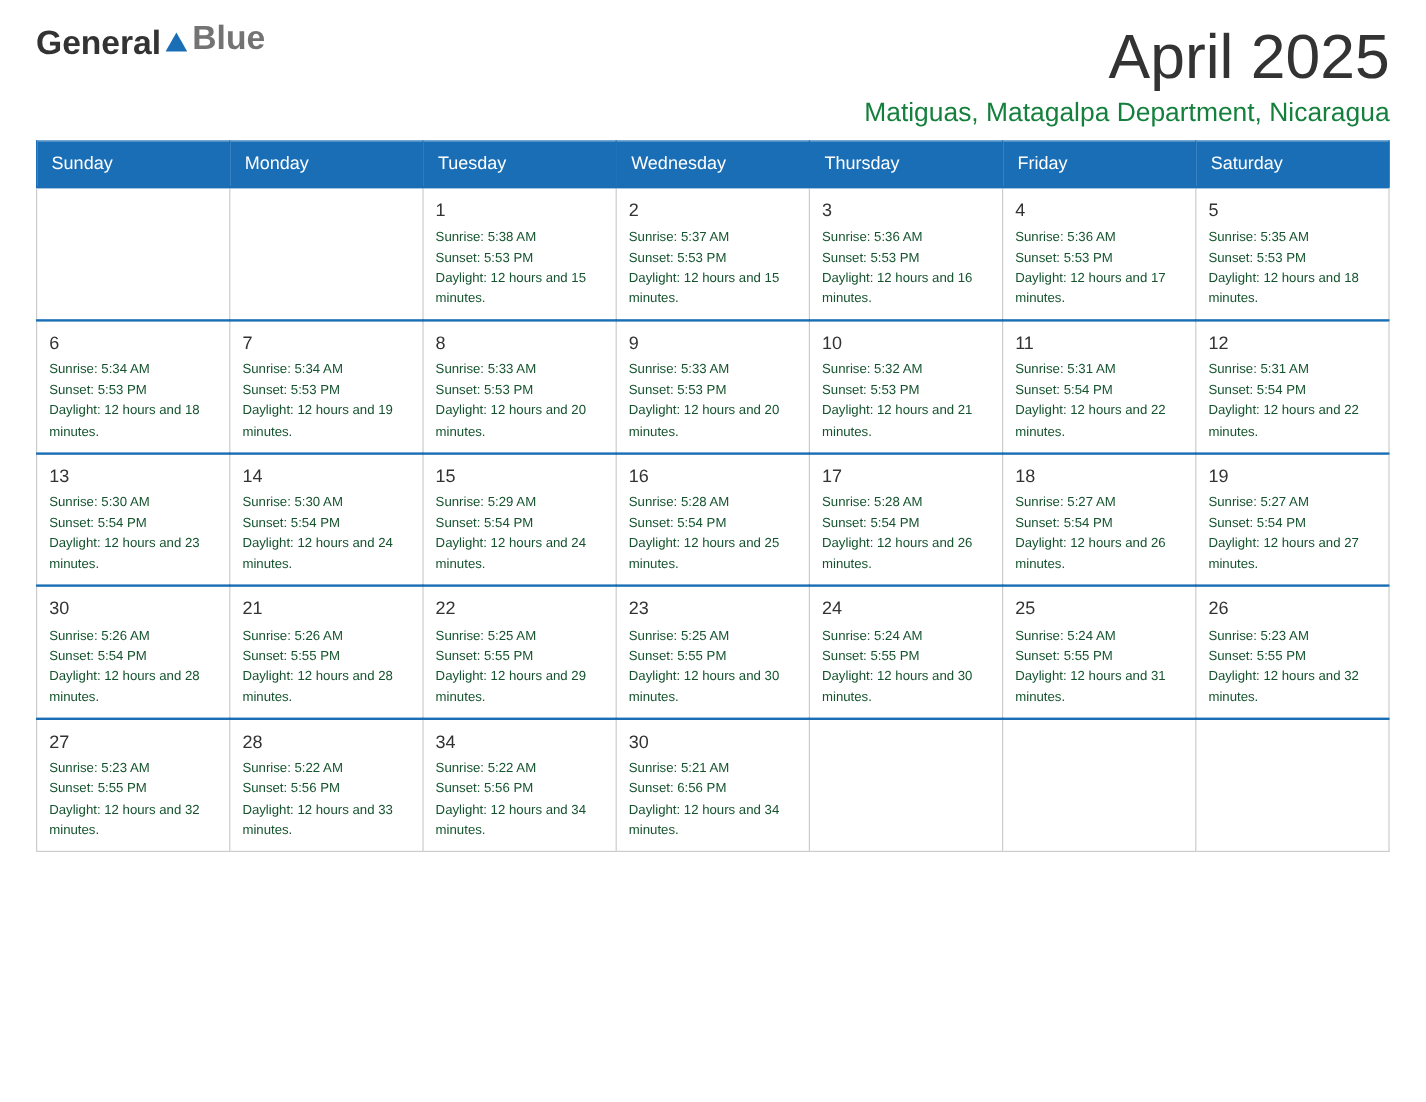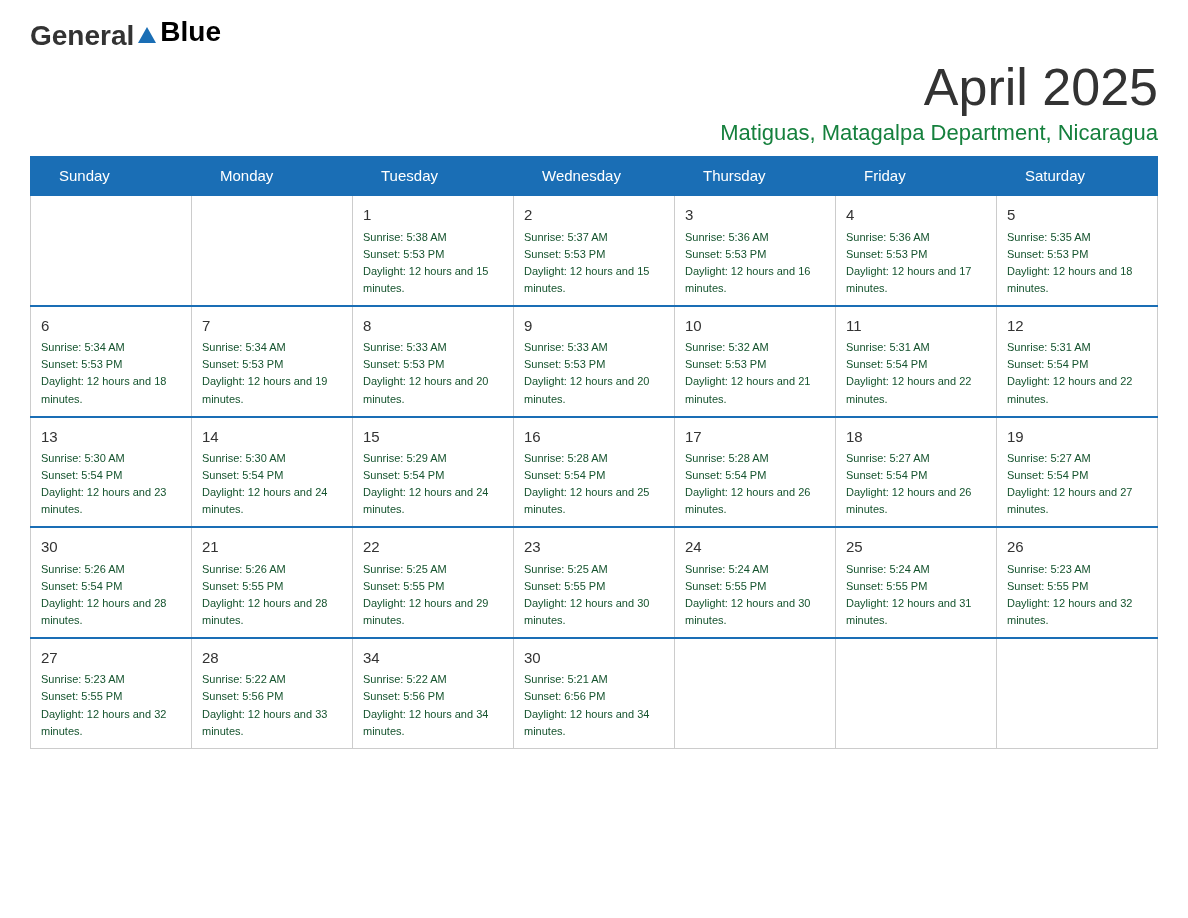--- a/index.html
+++ b/index.html
@@ -26,42 +26,41 @@
       display: flex;
       align-items: center;
       font-size: 28px;
       font-weight: bold;
       color: #333;
     }
     .logo-general { color: #333; }
     .logo-blue { color: #1a6eb5; }
     .title-area {
       text-align: right;
-      margin-top: 39px;
     }
     .month-title {
       font-size: 52px;
       font-weight: normal;
       color: #333;
       line-height: 1.1;
     }
     .location-title {
       font-size: 22px;
       color: #15803d;
       margin-top: 4px;
     }
     .calendar-table {
       width: 100%;
       border-collapse: collapse;
       margin-top: 10px;
     }
     .calendar-table th {
       background-color: #1a6eb5;
       color: #fff;
-      padding: 10px 28px;
+      padding: 10px 12px;
       text-align: left;
       font-size: 15px;
       font-weight: normal;
       border: 1px solid #1a6eb5;
     }
     .calendar-table td {
       vertical-align: top;
       padding: 8px 10px;
       border: 1px solid #ccc;
       width: 14.28%;
@@ -94,21 +93,21 @@
   <div class="logo">
     <div class="logo-text">
       <span class="logo-general">General</span>
       <span style="display:inline-flex;align-items:center;margin:0 2px;">
         <svg width="22" height="22" viewBox="0 0 22 22">
           <polygon points="11,2 20,18 2,18" fill="#1a6eb5"></polygon>
         </svg>
       </span>
     </div>
     <div style="margin-top:-4px;">
-      <span class="logo-blue" style="font-size:28px;font-weight:bold;color:#000000;">Blue</span>
+      <span class="logo-blue" style="font-size:28px;font-weight:bold;color:#737373;">Blue</span>
     </div>
   </div>
   <div class="title-area">
     <div class="month-title">April 2025</div>
     <div class="location-title">Matiguas, Matagalpa Department, Nicaragua</div>
   </div>
 </div>
 
 <table class="calendar-table">
   <thead>

